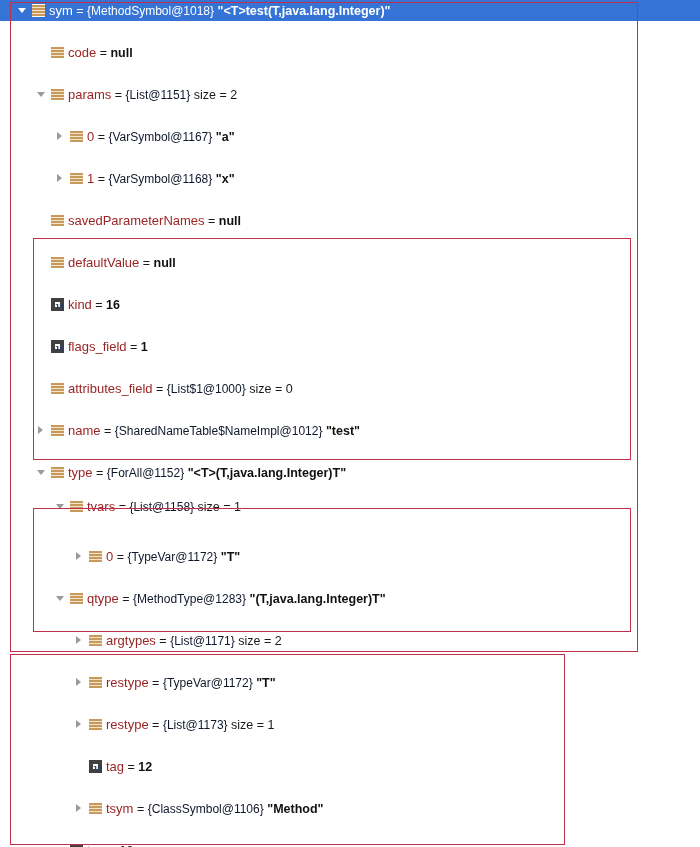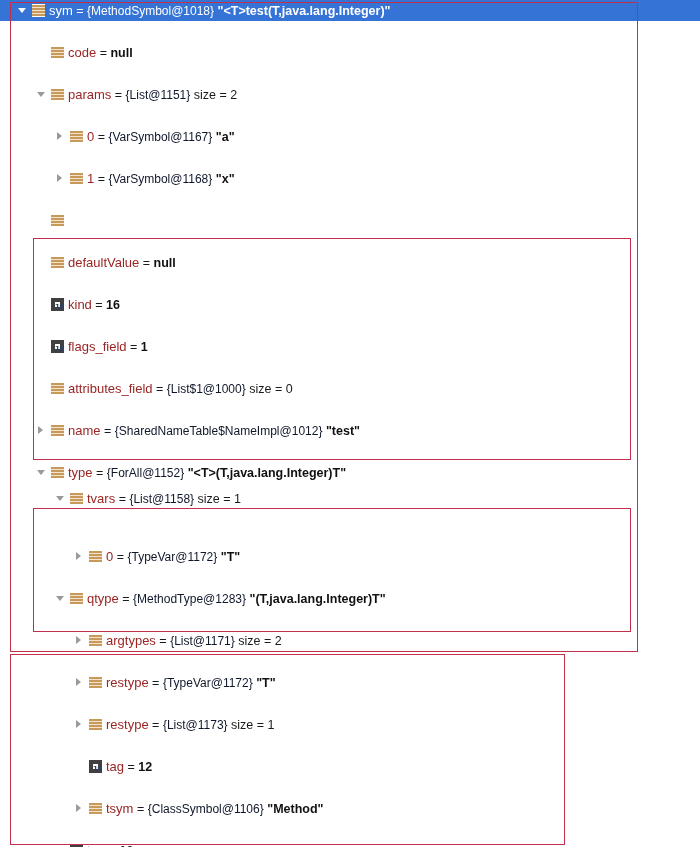--- a/index.html
+++ b/index.html
@@ -163,20 +163,21 @@
         <span class="icon field-icon" style="left: 70px;"></span>
         <span class="label-wrap" style="left: 87px;"><span class="fld-name">0</span><span class="eq"> = </span><span class="ref">{VarSymbol@1167}</span> <span class="val">"a"</span></span>
       </div>
       <div class="tree-row" style="top: 84px;">
         <span class="twisty closed" style="left: 54px;"></span>
         <span class="icon field-icon" style="left: 70px;"></span>
         <span class="label-wrap" style="left: 87px;"><span class="fld-name">1</span><span class="eq"> = </span><span class="ref">{VarSymbol@1168}</span> <span class="val">"x"</span></span>
       </div>
       <div class="tree-row" style="top: 105px;">
         <span class="icon field-icon" style="left: 51px;"></span>
+        <span class="label-wrap" style="left: 68px;"><span class="fld-name">savedParameterNames</span><span class="eq"> = </span><span class="val">null</span></span>
       </div>
       <div class="tree-row" style="top: 126px;">
         <span class="icon field-icon" style="left: 51px;"></span>
         <span class="label-wrap" style="left: 68px;"><span class="fld-name">defaultValue</span><span class="eq"> = </span><span class="val">null</span></span>
       </div>
       <div class="tree-row" style="top: 147px;">
         <span class="icon primitive-icon" style="left: 51px;">18</span>
         <span class="label-wrap" style="left: 68px;"><span class="fld-name">kind</span><span class="eq"> = </span><span class="val">16</span></span>
       </div>
       <div class="tree-row" style="top: 168px;">
@@ -190,21 +191,21 @@
       <div class="tree-row" style="top: 210px;">
         <span class="twisty closed" style="left: 35px;"></span>
         <span class="icon field-icon" style="left: 51px;"></span>
         <span class="label-wrap" style="left: 68px;"><span class="fld-name">name</span><span class="eq"> = </span><span class="ref">{SharedNameTable$NameImpl@1012}</span> <span class="val">"test"</span></span>
       </div>
       <div class="tree-row" style="top: 231px;">
         <span class="twisty open" style="left: 35px;"></span>
         <span class="icon field-icon" style="left: 51px;"></span>
         <span class="label-wrap" style="left: 68px;"><span class="fld-name">type</span><span class="eq"> = </span><span class="ref">{ForAll@1152}</span> <span class="val">"&lt;T&gt;(T,java.lang.Integer)T"</span></span>
       </div>
-      <div class="tree-row" style="top: 236px; padding-left: 28px;">
+      <div class="tree-row" style="top: 244px; padding-left: 28px;">
         <span class="twisty open" style="left: 54px;"></span>
         <span class="icon field-icon" style="left: 70px;"></span>
         <span class="label-wrap" style="left: 87px;"><span class="fld-name">tvars</span><span class="eq"> = </span><span class="ref">{List@1158}</span>  <span class="meta">size = 1</span></span>
       </div>
       <div class="tree-row" style="top: 273px;">
         <span class="twisty closed" style="left: 73px;"></span>
         <span class="icon field-icon" style="left: 89px;"></span>
         <span class="label-wrap" style="left: 106px;"><span class="fld-name">0</span><span class="eq"> = </span><span class="ref">{TypeVar@1172}</span> <span class="val">"T"</span></span>
       </div>
       <div class="tree-row" style="top: 294px;">

